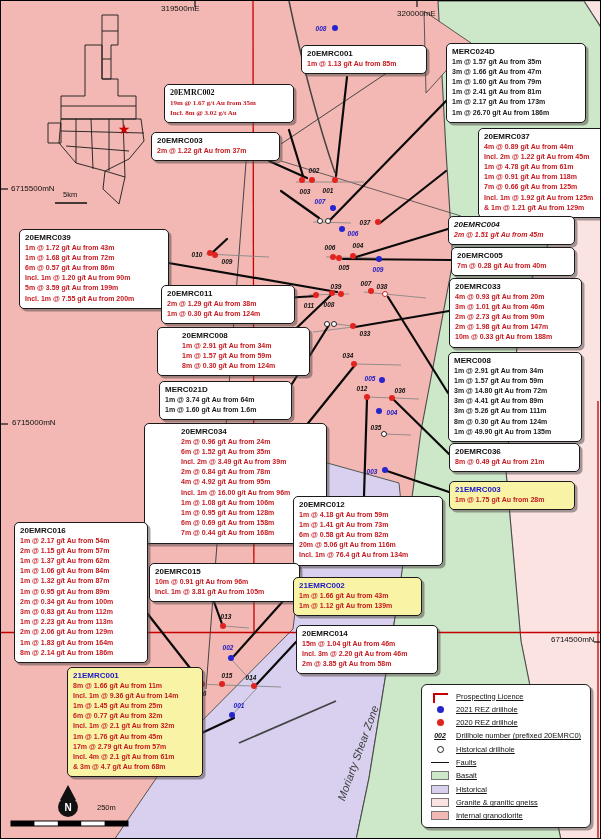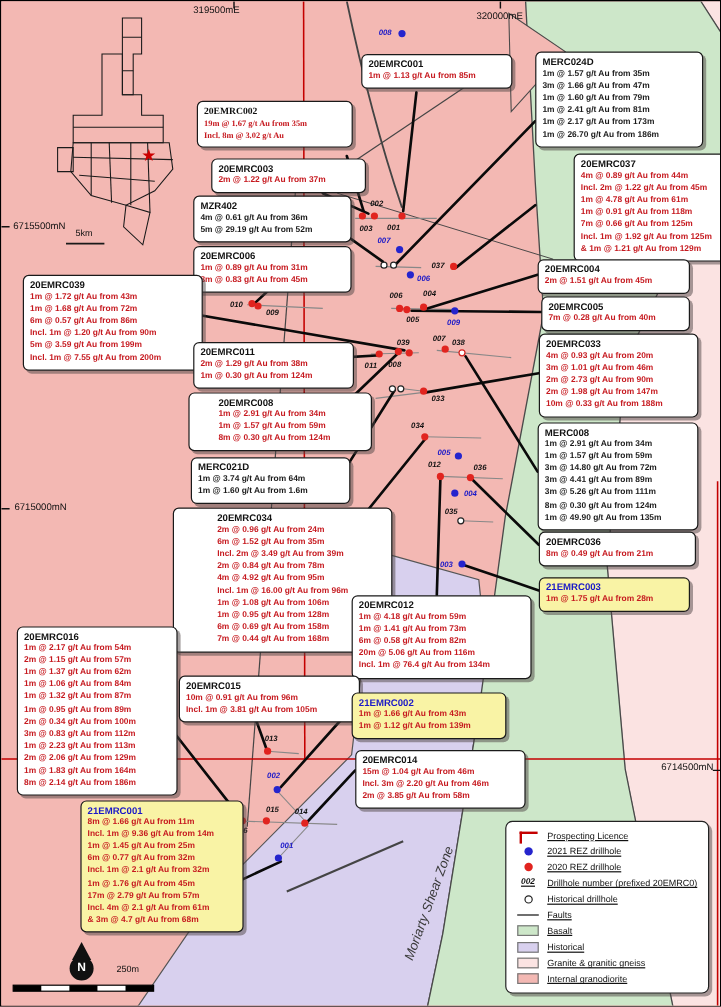--- a/index.html
+++ b/index.html
@@ -312,44 +312,34 @@
     <div class="callout" style="left: 445px; top: 127px; width: 134px; margin-left: 32px;">
       <div class="ctitle">20EMRC037</div>
       <div class="cline red">4m @ 0.89 g/t Au from 44m</div>
       <div class="cline red">Incl. 2m @ 1.22 g/t Au from 45m</div>
       <div class="cline red">1m @ 4.78 g/t Au from 61m</div>
       <div class="cline red">1m @ 0.91 g/t Au from 118m</div>
       <div class="cline red">7m @ 0.66 g/t Au from 125m</div>
       <div class="cline red">Incl. 1m @ 1.92 g/t Au from 125m</div>
       <div class="cline red">&amp; 1m @ 1.21 g/t Au from 129m</div>
     </div>
-    <div class="callout" style="left: 175px; top: 131px; width: 117px;">
+    <div class="callout" style="left: 150px; top: 131px; width: 117px;">
       <div class="ctitle">20EMRC003</div>
       <div class="cline red">2m @ 1.22 g/t Au from 37m</div>
-    </div>
-    <div class="callout" style="left: 160px; top: 162px; width: 120px;">
-      <div class="ctitle">MZR402</div>
-      <div class="cline black">4m @ 0.61 g/t Au from 36m</div>
-      <div class="cline black">5m @ 29.19 g/t Au from 52m</div>
-    </div>
-    <div class="callout" style="left: 160px; top: 204px; width: 120px;">
-      <div class="ctitle">20EMRC006</div>
-      <div class="cline red">1m @ 0.89 g/t Au from 31m</div>
-      <div class="cline red">3m @ 0.83 g/t Au from 45m</div>
     </div>
     <div class="callout" style="left: 18px; top: 228px; width: 138px;">
       <div class="ctitle">20EMRC039</div>
       <div class="cline red">1m @ 1.72 g/t Au from 43m</div>
       <div class="cline red">1m @ 1.68 g/t Au from 72m</div>
       <div class="cline red">6m @ 0.57 g/t Au from 86m</div>
       <div class="cline red">Incl. 1m @ 1.20 g/t Au from 90m</div>
       <div class="cline red">5m @ 3.59 g/t Au from 199m</div>
       <div class="cline red">Incl. 1m @ 7.55 g/t Au from 200m</div>
     </div>
-    <div class="callout" style="left: 447px; top: 215px; width: 115px;">
+    <div class="callout" style="left: 447px; top: 215px; width: 115px; font-style: italic;">
       <div class="ctitle">20EMRC004</div>
       <div class="cline red">2m @ 1.51 g/t Au from 45m</div>
     </div>
     <div class="callout" style="left: 450px; top: 246px; width: 112px;">
       <div class="ctitle">20EMRC005</div>
       <div class="cline red">7m @ 0.28 g/t Au from 40m</div>
     </div>
     <div class="callout" style="left: 448px; top: 277px; width: 121px;">
       <div class="ctitle">20EMRC033</div>
       <div class="cline red">4m @ 0.93 g/t Au from 20m</div>

